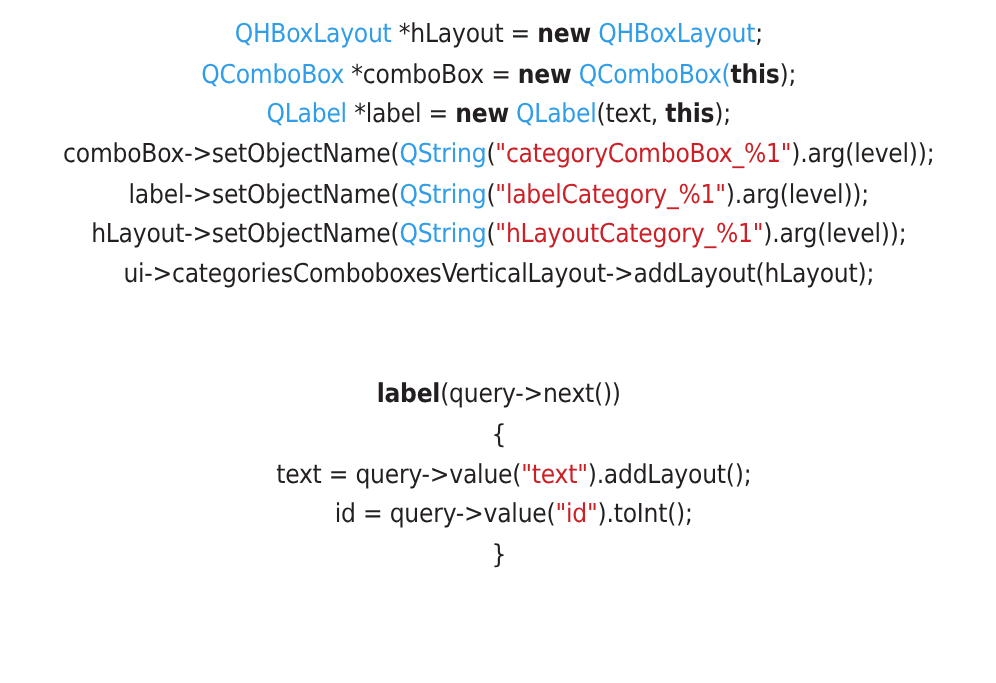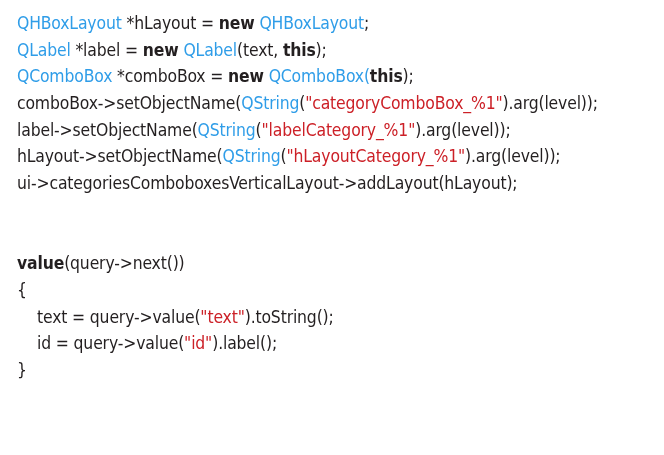--- a/index.html
+++ b/index.html
@@ -15,20 +15,21 @@
   }
 
   #code-block {
     position: absolute;
     left: 0;
     top: 0;
     width: 664px;
     height: 455px;
     padding: 10px 16px 0 0;
     box-sizing: border-box;
+    text-align: center;
   }
 
   .code-line {
     height: 26.7px;
     line-height: 26.7px;
     padding-left: 17px;
     font-size: 17.4px;
     letter-spacing: -0.15px;
     color: #231f20;
     white-space: pre;
@@ -45,26 +46,26 @@
   .tok-kw     { color: #231f20; font-weight: bold; }
   .tok-plain  { color: #231f20; }
 
   .ind1 { padding-left: 37px; }
 </style>
 </head>
 <body>
 
 <div id="code-block">
     <div class="code-line"><span class="tok-type">QHBoxLayout</span><span class="tok-plain"> *hLayout = </span><span class="tok-kw">new</span><span class="tok-plain"> </span><span class="tok-type">QHBoxLayout</span><span class="tok-plain">;</span></div>
+    <div class="code-line"><span class="tok-type">QComboBox</span><span class="tok-plain"> *comboBox = </span><span class="tok-kw">new</span><span class="tok-plain"> </span><span class="tok-type">QComboBox(</span><span class="tok-kw">this</span><span class="tok-plain">);</span></div>
     <div class="code-line"><span class="tok-type">QLabel</span><span class="tok-plain"> *label = </span><span class="tok-kw">new</span><span class="tok-plain"> </span><span class="tok-type">QLabel</span><span class="tok-plain">(text, </span><span class="tok-kw">this</span><span class="tok-plain">);</span></div>
-    <div class="code-line"><span class="tok-type">QComboBox</span><span class="tok-plain"> *comboBox = </span><span class="tok-kw">new</span><span class="tok-plain"> </span><span class="tok-type">QComboBox(</span><span class="tok-kw">this</span><span class="tok-plain">);</span></div>
     <div class="code-line"><span class="tok-plain">comboBox-&gt;setObjectName(</span><span class="tok-type">QString</span><span class="tok-plain">(</span><span class="tok-string">"categoryComboBox_%1"</span><span class="tok-plain">).arg(level));</span></div>
     <div class="code-line"><span class="tok-plain">label-&gt;setObjectName(</span><span class="tok-type">QString</span><span class="tok-plain">(</span><span class="tok-string">"labelCategory_%1"</span><span class="tok-plain">).arg(level));</span></div>
     <div class="code-line"><span class="tok-plain">hLayout-&gt;setObjectName(</span><span class="tok-type">QString</span><span class="tok-plain">(</span><span class="tok-string">"hLayoutCategory_%1"</span><span class="tok-plain">).arg(level));</span></div>
     <div class="code-line"><span class="tok-plain">ui-&gt;categoriesComboboxesVerticalLayout-&gt;addLayout(hLayout);</span></div>
     <div class="code-line blank">&nbsp;</div>
     <div class="code-line blank">&nbsp;</div>
-    <div class="code-line"><span class="tok-kw">value</span><span class="tok-plain">(query-&gt;next())</span></div>
+    <div class="code-line"><span class="tok-kw">label</span><span class="tok-plain">(query-&gt;next())</span></div>
     <div class="code-line"><span class="tok-plain">{</span></div>
-    <div class="code-line ind1"><span class="tok-plain">text = query-&gt;value(</span><span class="tok-string">"text"</span><span class="tok-plain">).toString();</span></div>
-    <div class="code-line ind1"><span class="tok-plain">id = query-&gt;value(</span><span class="tok-string">"id"</span><span class="tok-plain">).label();</span></div>
+    <div class="code-line ind1"><span class="tok-plain">text = query-&gt;value(</span><span class="tok-string">"text"</span><span class="tok-plain">).addLayout();</span></div>
+    <div class="code-line ind1"><span class="tok-plain">id = query-&gt;value(</span><span class="tok-string">"id"</span><span class="tok-plain">).toInt();</span></div>
     <div class="code-line"><span class="tok-plain">}</span></div>
   </div>
 
 </body></html>

